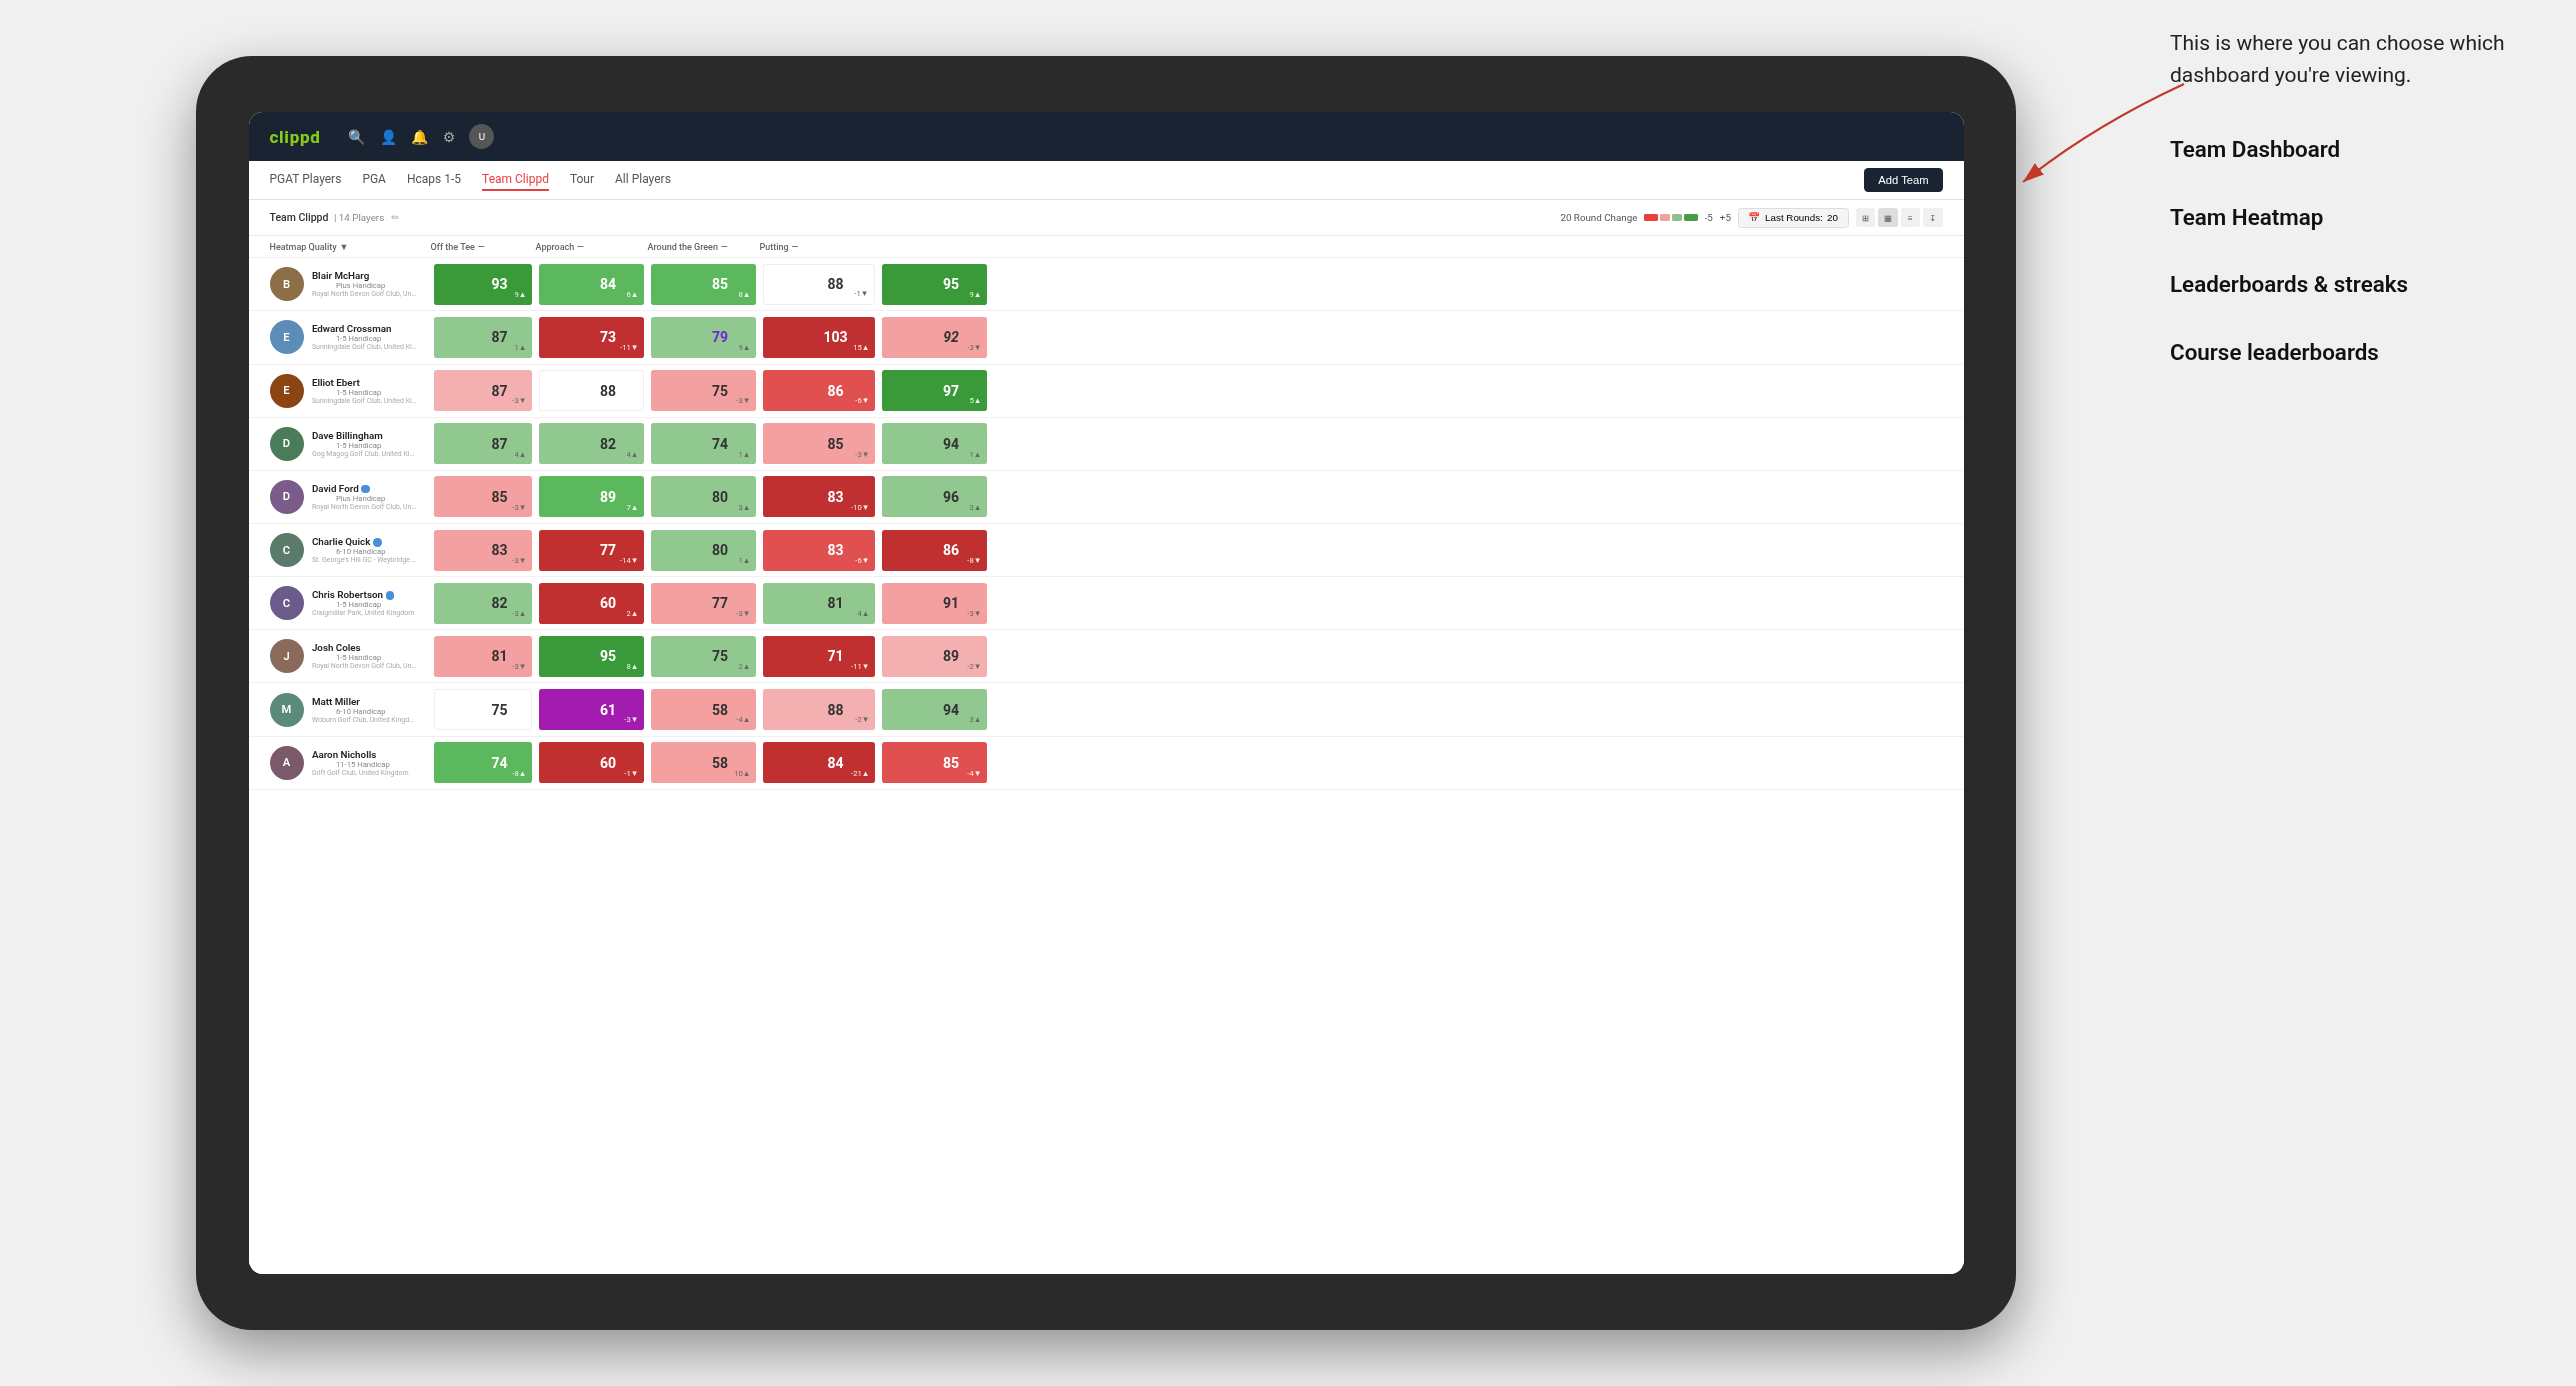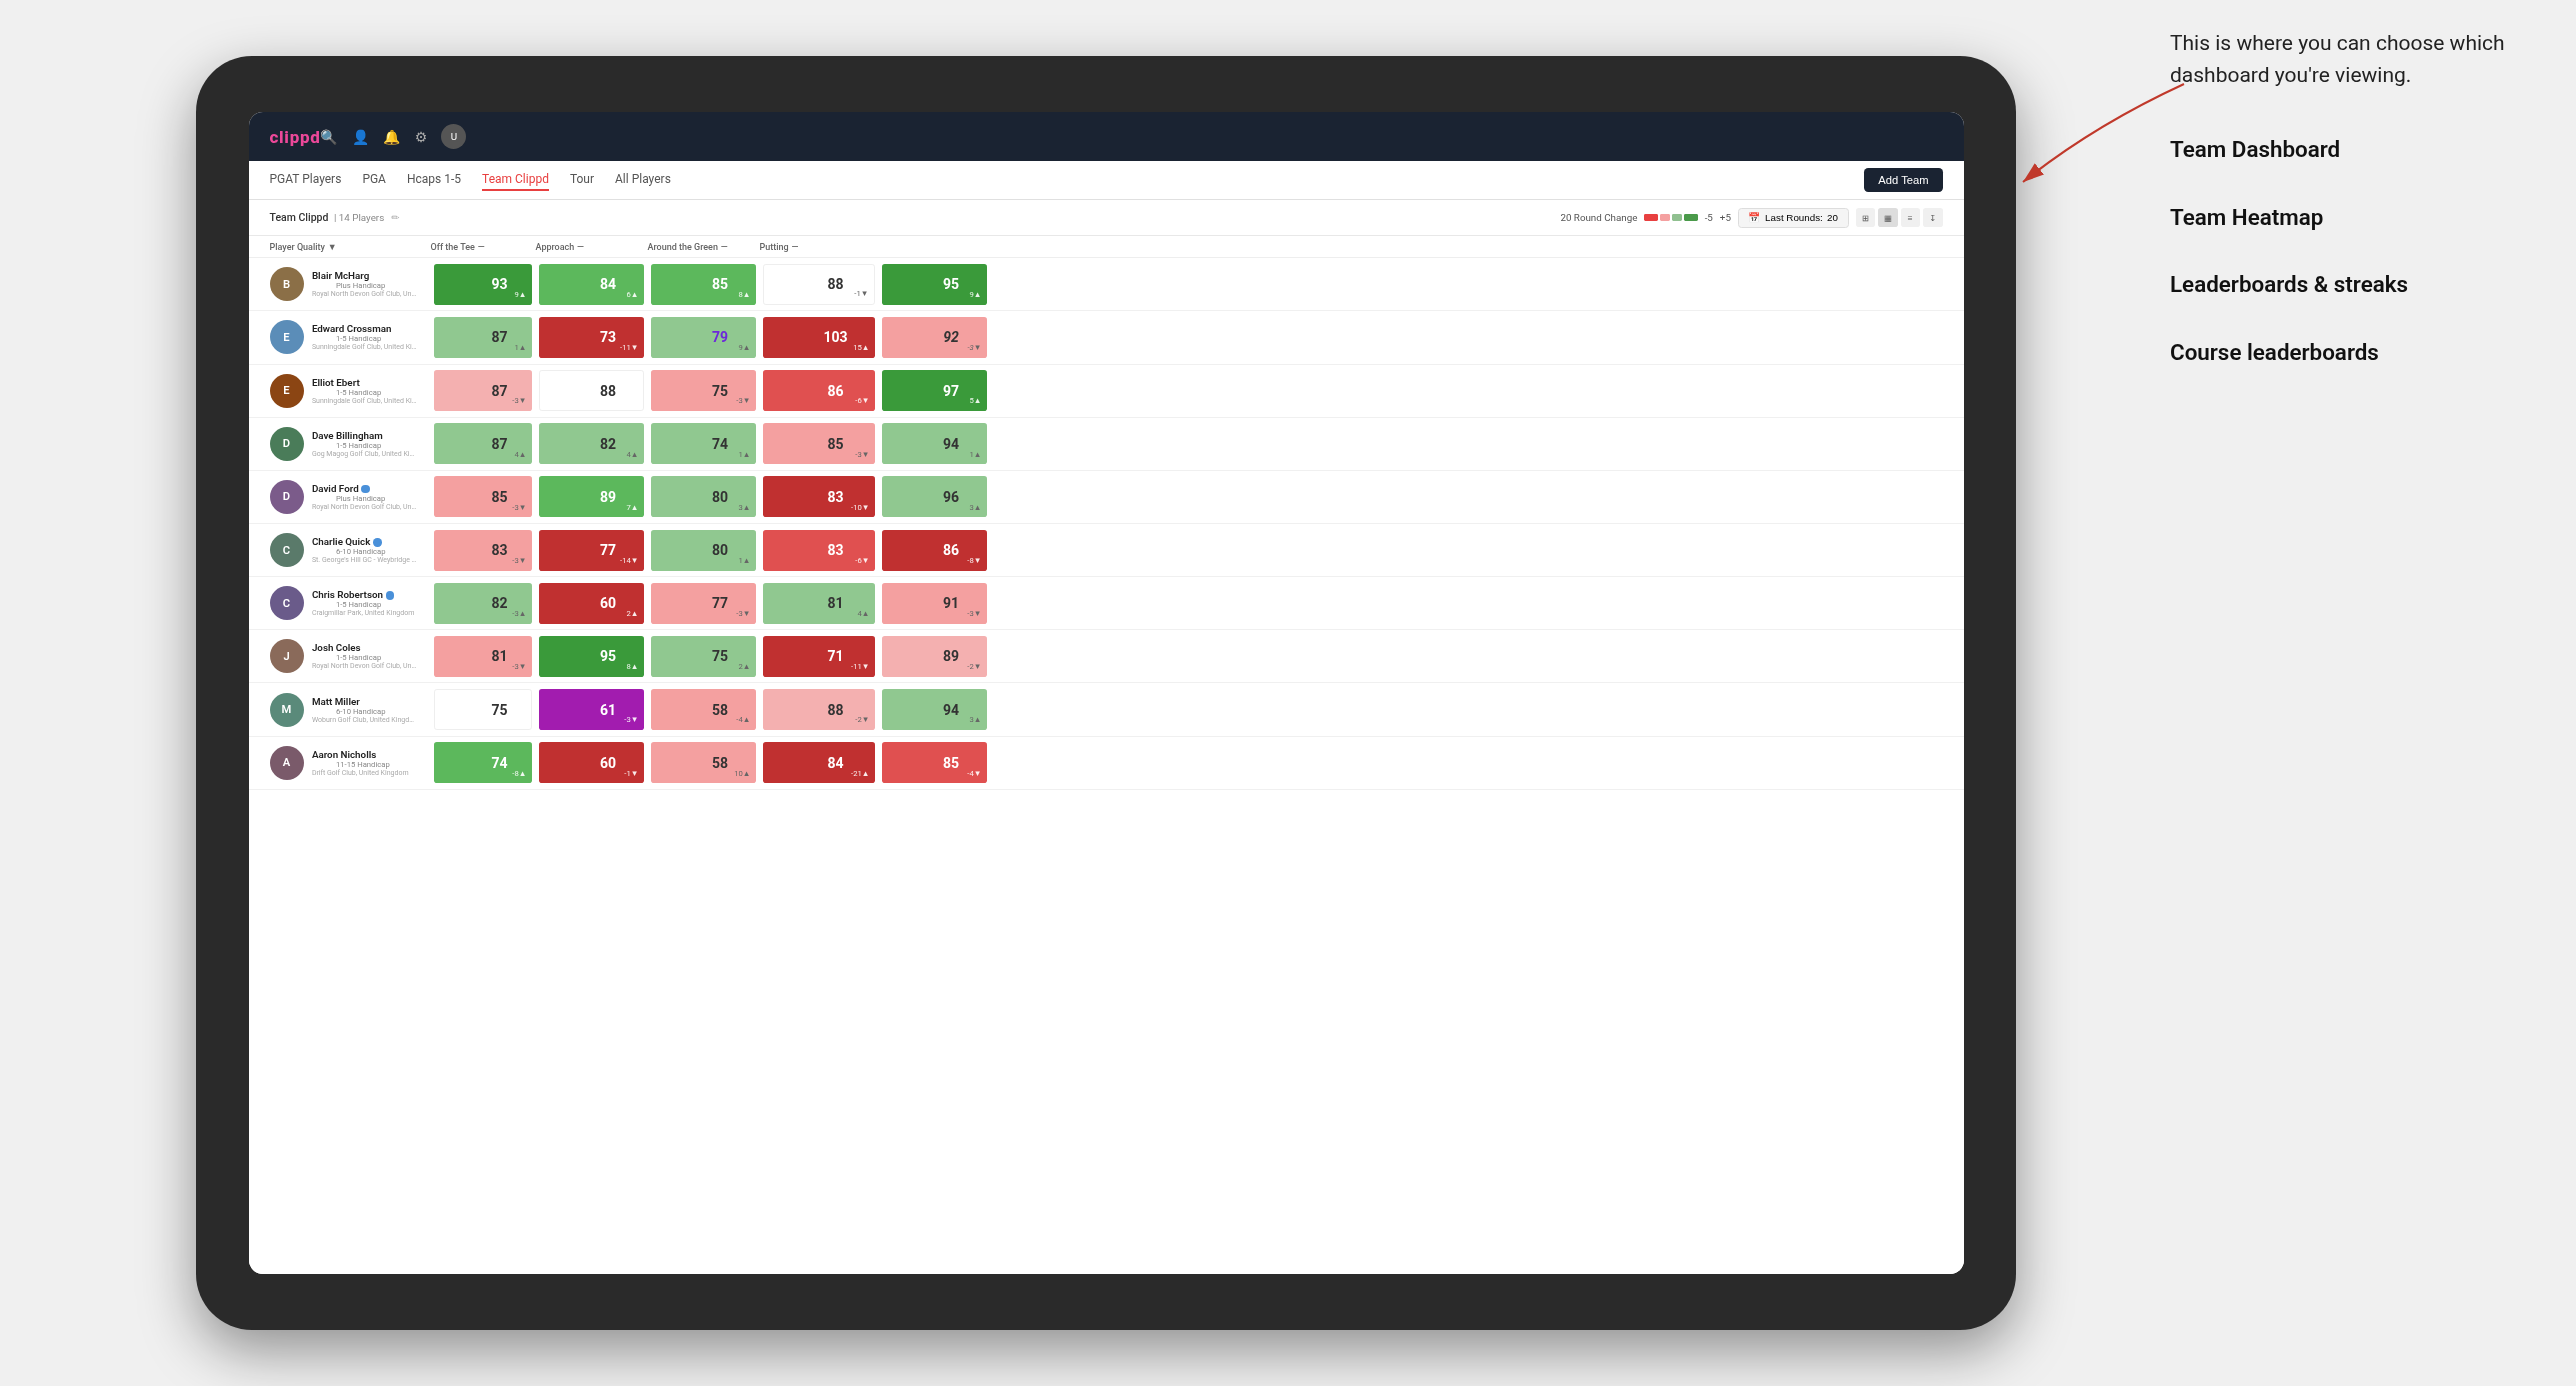--- a/index.html
+++ b/index.html
@@ -64,24 +64,25 @@
     
     .top-nav {
       background: #1a2332;
       height: 49px;
       display: flex;
       align-items: center;
       padding: 0 21px;
       flex-shrink: 0;
     }
     .nav-logo {
-      color: #ec4899;
+      color: #84cc16;
       font-size: 17px;
       font-weight: 800;
       letter-spacing: 0.7px;
+      margin-right: 28px;
     }
     .nav-links {
       display: flex;
       gap: 21px;
       flex: 1;
     }
     .nav-link {
       color: #ccc;
       font-size: 12.6px;
       cursor: pointer;
@@ -391,21 +392,21 @@
           <div class="view-icon">⊞</div>
           <div class="view-icon active">▦</div>
           <div class="view-icon">≡</div>
           <div class="view-icon">↧</div>
         </div>
       </div>
     </div>
 
     <div class="col-headers">
       <div class="col-header">
-        <span>Player Quality</span>
+        <span>Heatmap Quality</span>
         <span>▼</span>
       </div>
       <div class="col-header">
         <span>Off the Tee</span>
         <span>—</span>
       </div>
       <div class="col-header">
         <span>Approach</span>
         <span>—</span>
       </div>

